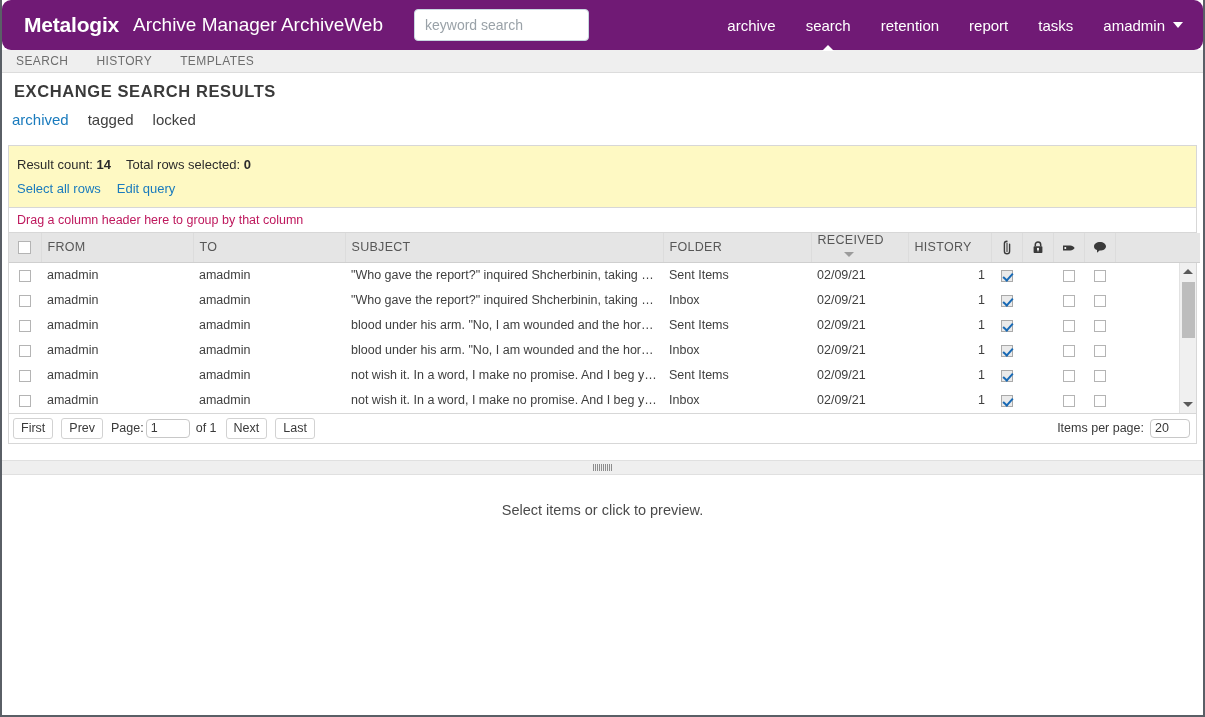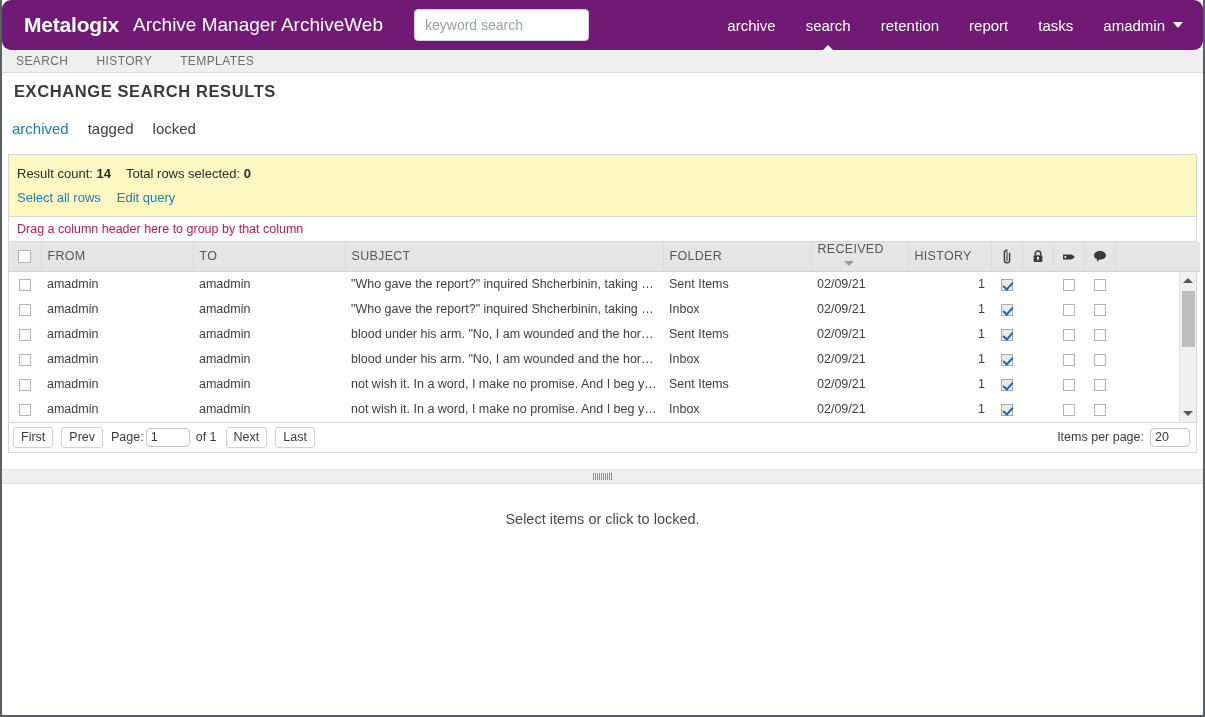--- a/index.html
+++ b/index.html
@@ -129,21 +129,21 @@
     color: #3a3a3a;
     letter-spacing: 0.6px;
     padding: 9px 0 0 12px;
   }
   .filter-tabs {
     display: flex;
     gap: 19px;
     padding: 10px 0 0 10px;
     font-size: 15px;
   }
-  .filter-tab { color: #3f3f3f; cursor: pointer; text-decoration: none; margin-top: 9px; }
+  .filter-tab { color: #3f3f3f; cursor: pointer; text-decoration: none; }
   .filter-tab.active { color: #1a7bbd; }
 
   
   .result-panel {
     margin: 17px 6px 0 6px;
     border: 1px solid #d7d7d7;
     border-bottom: none;
     background: #fef9c3;
   }
   .result-line {
@@ -652,16 +652,16 @@
         <i></i>
         <i></i>
         <i></i>
         <i></i>
         <i></i>
         <i></i>
     </span>
   </div>
 
   <div class="preview">
-    <span>Select items or click to locked.</span>
+    <span>Select items or click to preview.</span>
   </div>
 
 </div>
 
 </body></html>

